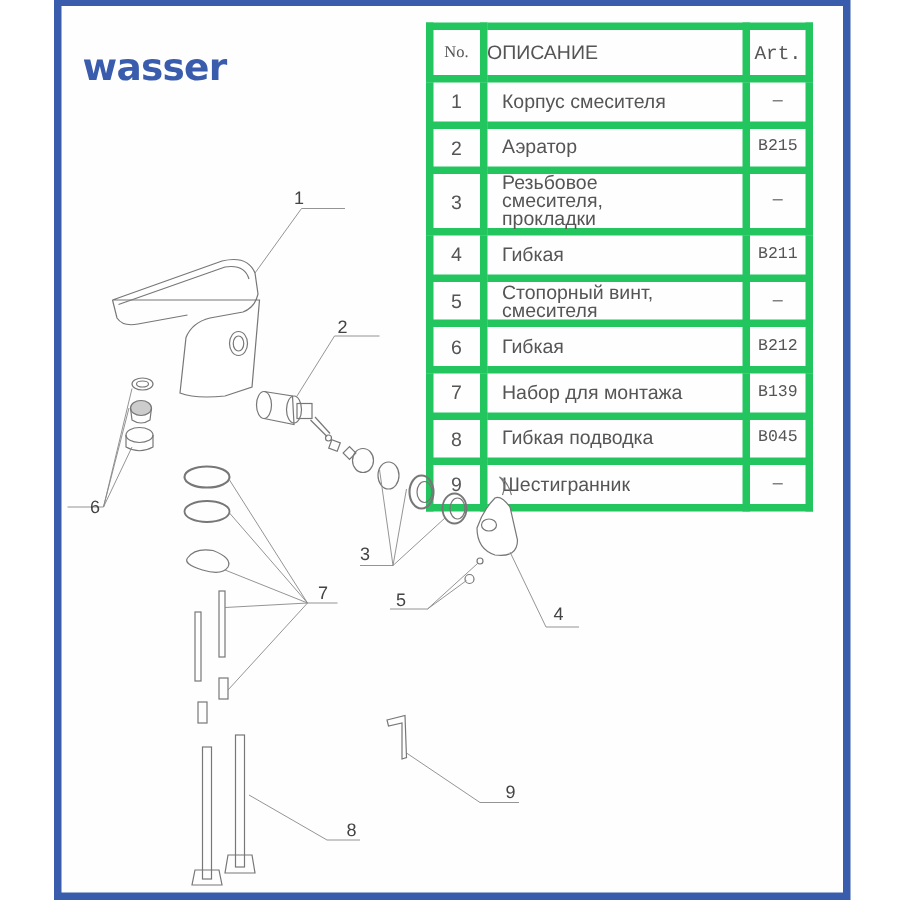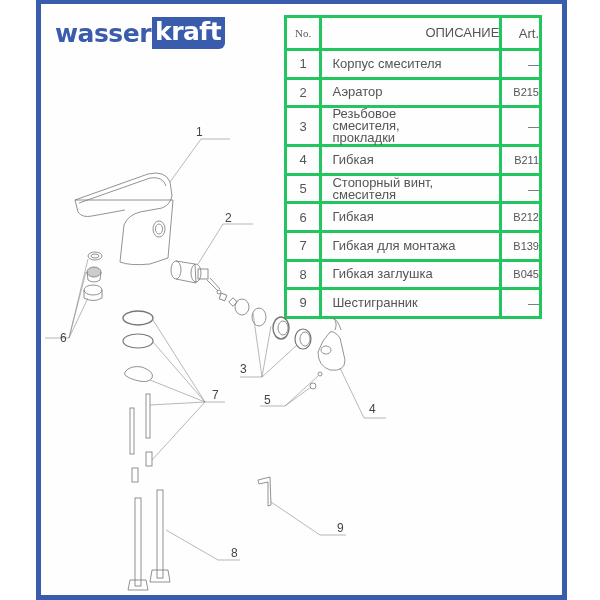--- a/index.html
+++ b/index.html
@@ -1,44 +1,43 @@
 <!DOCTYPE html>
 <html><head>
 <meta charset="utf-8">
 <style>
   html, body { margin:0; padding:0; }
   body { width:600px; height:600px; background:#ffffff; position:relative; overflow:hidden;
          font-family:"Liberation Sans", sans-serif; }
   .frame { position:absolute; left:36px; top:0; width:521px; height:591px;
            border:5px solid #3a5cad; border-top-width:4px; background:#fefefe; }
-  .logo { position:absolute; left:55px; top:17px; height:32px; display:flex; align-items:center; }
+  .logo { position:absolute; left:55px; top:28px; height:32px; display:flex; align-items:center; }
   .logo-w { font-family:"DejaVu Sans", sans-serif; font-weight:bold; font-size:25px; color:#3a5cad; letter-spacing:-0.5px; }
   .logo-k { font-family:"DejaVu Sans", sans-serif; font-weight:bold; font-size:25px; color:#fff; background:#3a5cad;
             padding:0 4px 3px 3px; margin-left:1px; border-radius:0 0 6px 0; letter-spacing:-0.5px; line-height:29px; }
   table.parts { position:absolute; left:284px; top:15px; width:258px; border-collapse:collapse;
                 font-family:"Liberation Sans", sans-serif; color:#555; }
-  table.parts td, table.parts th { border:3px solid #22c55e; padding:0; height:25.6px; font-weight:normal; }
+  table.parts td, table.parts th { border:5px solid #22c55e; padding:0; height:25.6px; font-weight:normal; }
   table.parts th { height:30px; }
   .c-no { width:36px; text-align:center; font-size:13px; }
   th.c-no { font-family:"Liberation Serif", serif; font-size:11px; }
   .c-desc { padding-left:10px !important; font-size:13px; line-height:12px; }
-  th.c-desc { text-align:right; padding-left:0 !important; font-size:13px; }
-  .c-art { width:39px; text-align:right; font-size:11px; }
+  th.c-desc { text-align:left; padding-left:0 !important; font-size:13px; }
+  .c-art { width:39px; text-align:center; font-size:11px;font-family:Liberation Mono, monospace; }
   th.c-art { font-size:13px; }
   svg.diagram { position:absolute; left:0; top:0; }
   .lbl { font-family:"Liberation Sans", sans-serif; font-size:12px; fill:#444; }
 </style>
 </head>
 <body>
 
 <div class="frame"></div>
 
 <div class="logo">
   <span class="logo-w">wasser</span>
-  <span class="logo-k">kraft</span>
 </div>
 
 <table class="parts">
   <tbody>
       <tr>
     <th class="c-no">No.</th>
     <th class="c-desc">ОПИСАНИЕ</th>
     <th class="c-art">Art.</th>
   </tr>
   <tr>
@@ -66,26 +65,26 @@
     <td class="c-desc">Стопорный винт, смесителя</td>
     <td class="c-art">—</td>
   </tr>
   <tr>
     <td class="c-no">6</td>
     <td class="c-desc">Гибкая</td>
     <td class="c-art">B212</td>
   </tr>
   <tr>
     <td class="c-no">7</td>
-    <td class="c-desc">Гибкая для монтажа</td>
+    <td class="c-desc">Набор для монтажа</td>
     <td class="c-art">B139</td>
   </tr>
   <tr>
     <td class="c-no">8</td>
-    <td class="c-desc">Гибкая заглушка</td>
+    <td class="c-desc">Гибкая подводка</td>
     <td class="c-art">B045</td>
   </tr>
   <tr>
     <td class="c-no">9</td>
     <td class="c-desc">Шестигранник</td>
     <td class="c-art">—</td>
   </tr>
 </tbody>
   </table>
 

